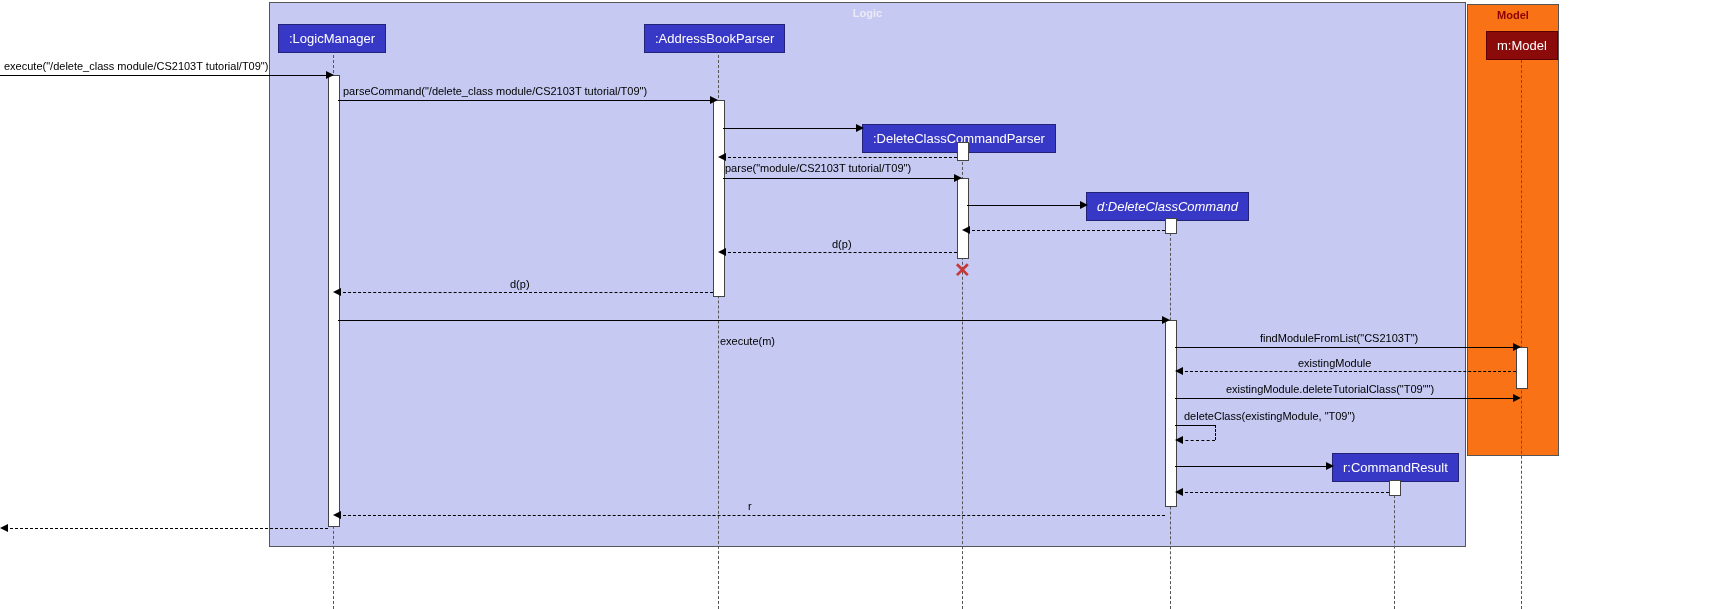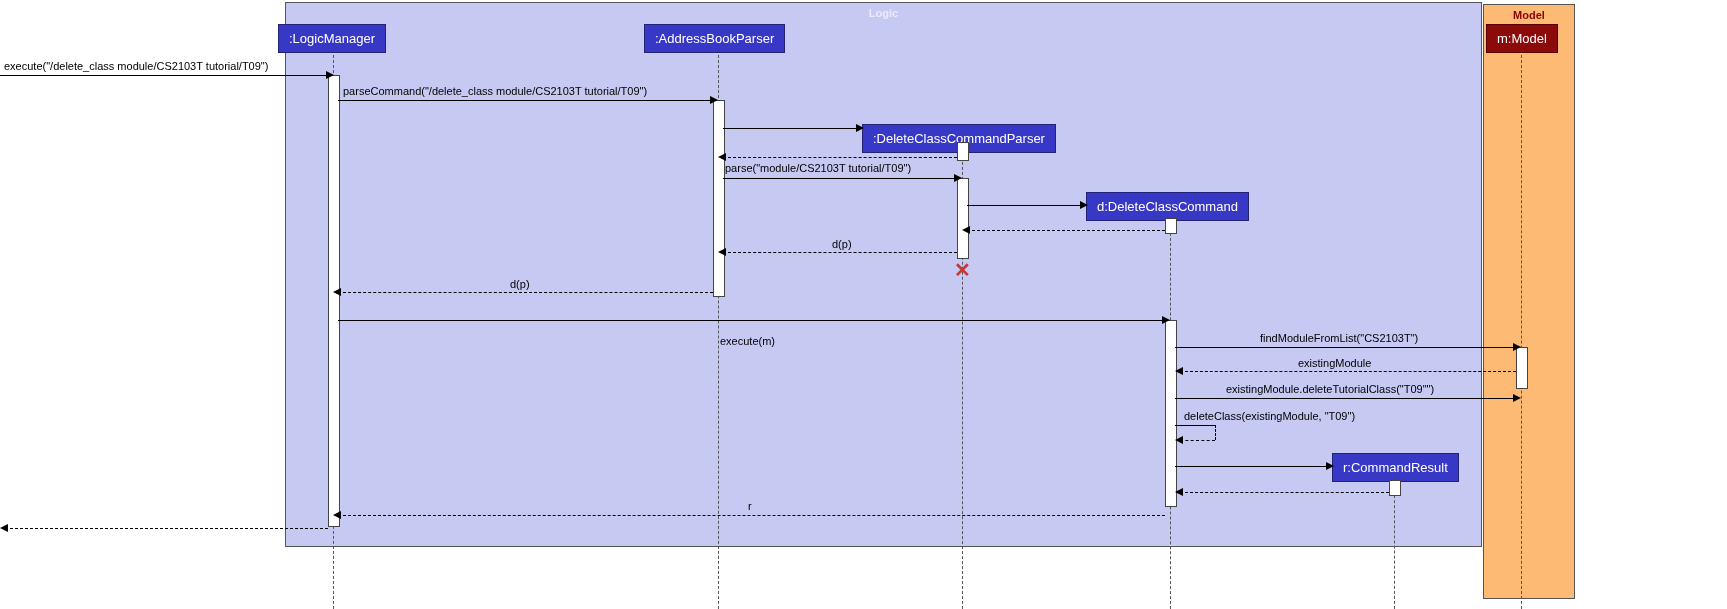--- a/index.html
+++ b/index.html
@@ -10,36 +10,35 @@
     background: #fff;
   }
   .diagram {
     position: relative;
     width: 1727px;
     height: 609px;
   }
   .frame {
     position: absolute;
     box-sizing: border-box;
-    margin-left: 16px;
   }
   .frame-logic {
     left: 269px;
     top: 2px;
     width: 1197px;
     height: 545px;
     background: #c6c9f2;
     border: 1px solid #555;
   }
   .frame-model {
     left: 1467px;
     top: 4px;
     width: 92px;
-    height: 595px;
-    background: #fdba74;
+    height: 452px;
+    background: #f97316;
     border: 1px solid #555;
   }
   .frame-label {
     position: absolute;
     top: 4px;
     right: 6px;
     font-weight: bold;
     font-size: 11px;
   }
   .frame-logic .frame-label { color: #eceaf8; left: 0; right: 0; text-align: center; }
@@ -50,20 +49,21 @@
     color: #fff;
     border: 1px solid #222277;
     padding: 6px 10px;
     text-align: center;
     font-size: 13px;
     white-space: nowrap;
   }
   .participant-box.model {
     background: #8b0a0a;
     border: 1px solid #5a0000;
+    margin-top: 7px;
   }
   .lifeline {
     position: absolute;
     border-left: 1px dashed #555;
     width: 0;
   }
   .activation {
     position: absolute;
     background: #fff;
     border: 1px solid #444;
@@ -121,21 +121,21 @@
   <div class="lifeline" style="left:962px; top:142px; height:467px;"></div>
   <div class="lifeline" style="left:1170px; top:218px; height:391px;"></div>
   <div class="lifeline" style="left:1521px; top:50px; height:559px;"></div>
   <div class="lifeline" style="left:1394px; top:480px; height:129px;"></div>
 
   <div class="participant-box" style="left:278px; top:24px;">:LogicManager</div>
   <div class="participant-box" style="left:644px; top:24px;">:AddressBookParser</div>
   <div class="participant-box model" style="left:1486px; top:24px;">m:Model</div>
 
   <div class="participant-box" style="left:862px; top:124px;">:DeleteClassCommandParser</div>
-  <div class="participant-box" style="left:1086px; top:192px;">d:DeleteClassCommand</div>
+  <div class="participant-box" style="left:1086px; top:192px;font-style:italic;">d:DeleteClassCommand</div>
   <div class="participant-box" style="left:1332px; top:453px;text-align:right;">r:CommandResult</div>
 
   <div class="activation" style="left:333px; top:75px; height:450px;"></div>
   <div class="activation" style="left:718px; top:100px; height:195px;"></div>
   <div class="activation" style="left:962px; top:142px; height:17px;"></div>
   <div class="activation" style="left:962px; top:178px; height:79px;"></div>
   <div class="activation" style="left:1170px; top:218px; height:14px;"></div>
   <div class="activation" style="left:1170px; top:320px; height:185px;"></div>
   <div class="activation" style="left:1521px; top:347px; height:40px;"></div>
   <div class="activation" style="left:1394px; top:480px; height:14px;"></div>

